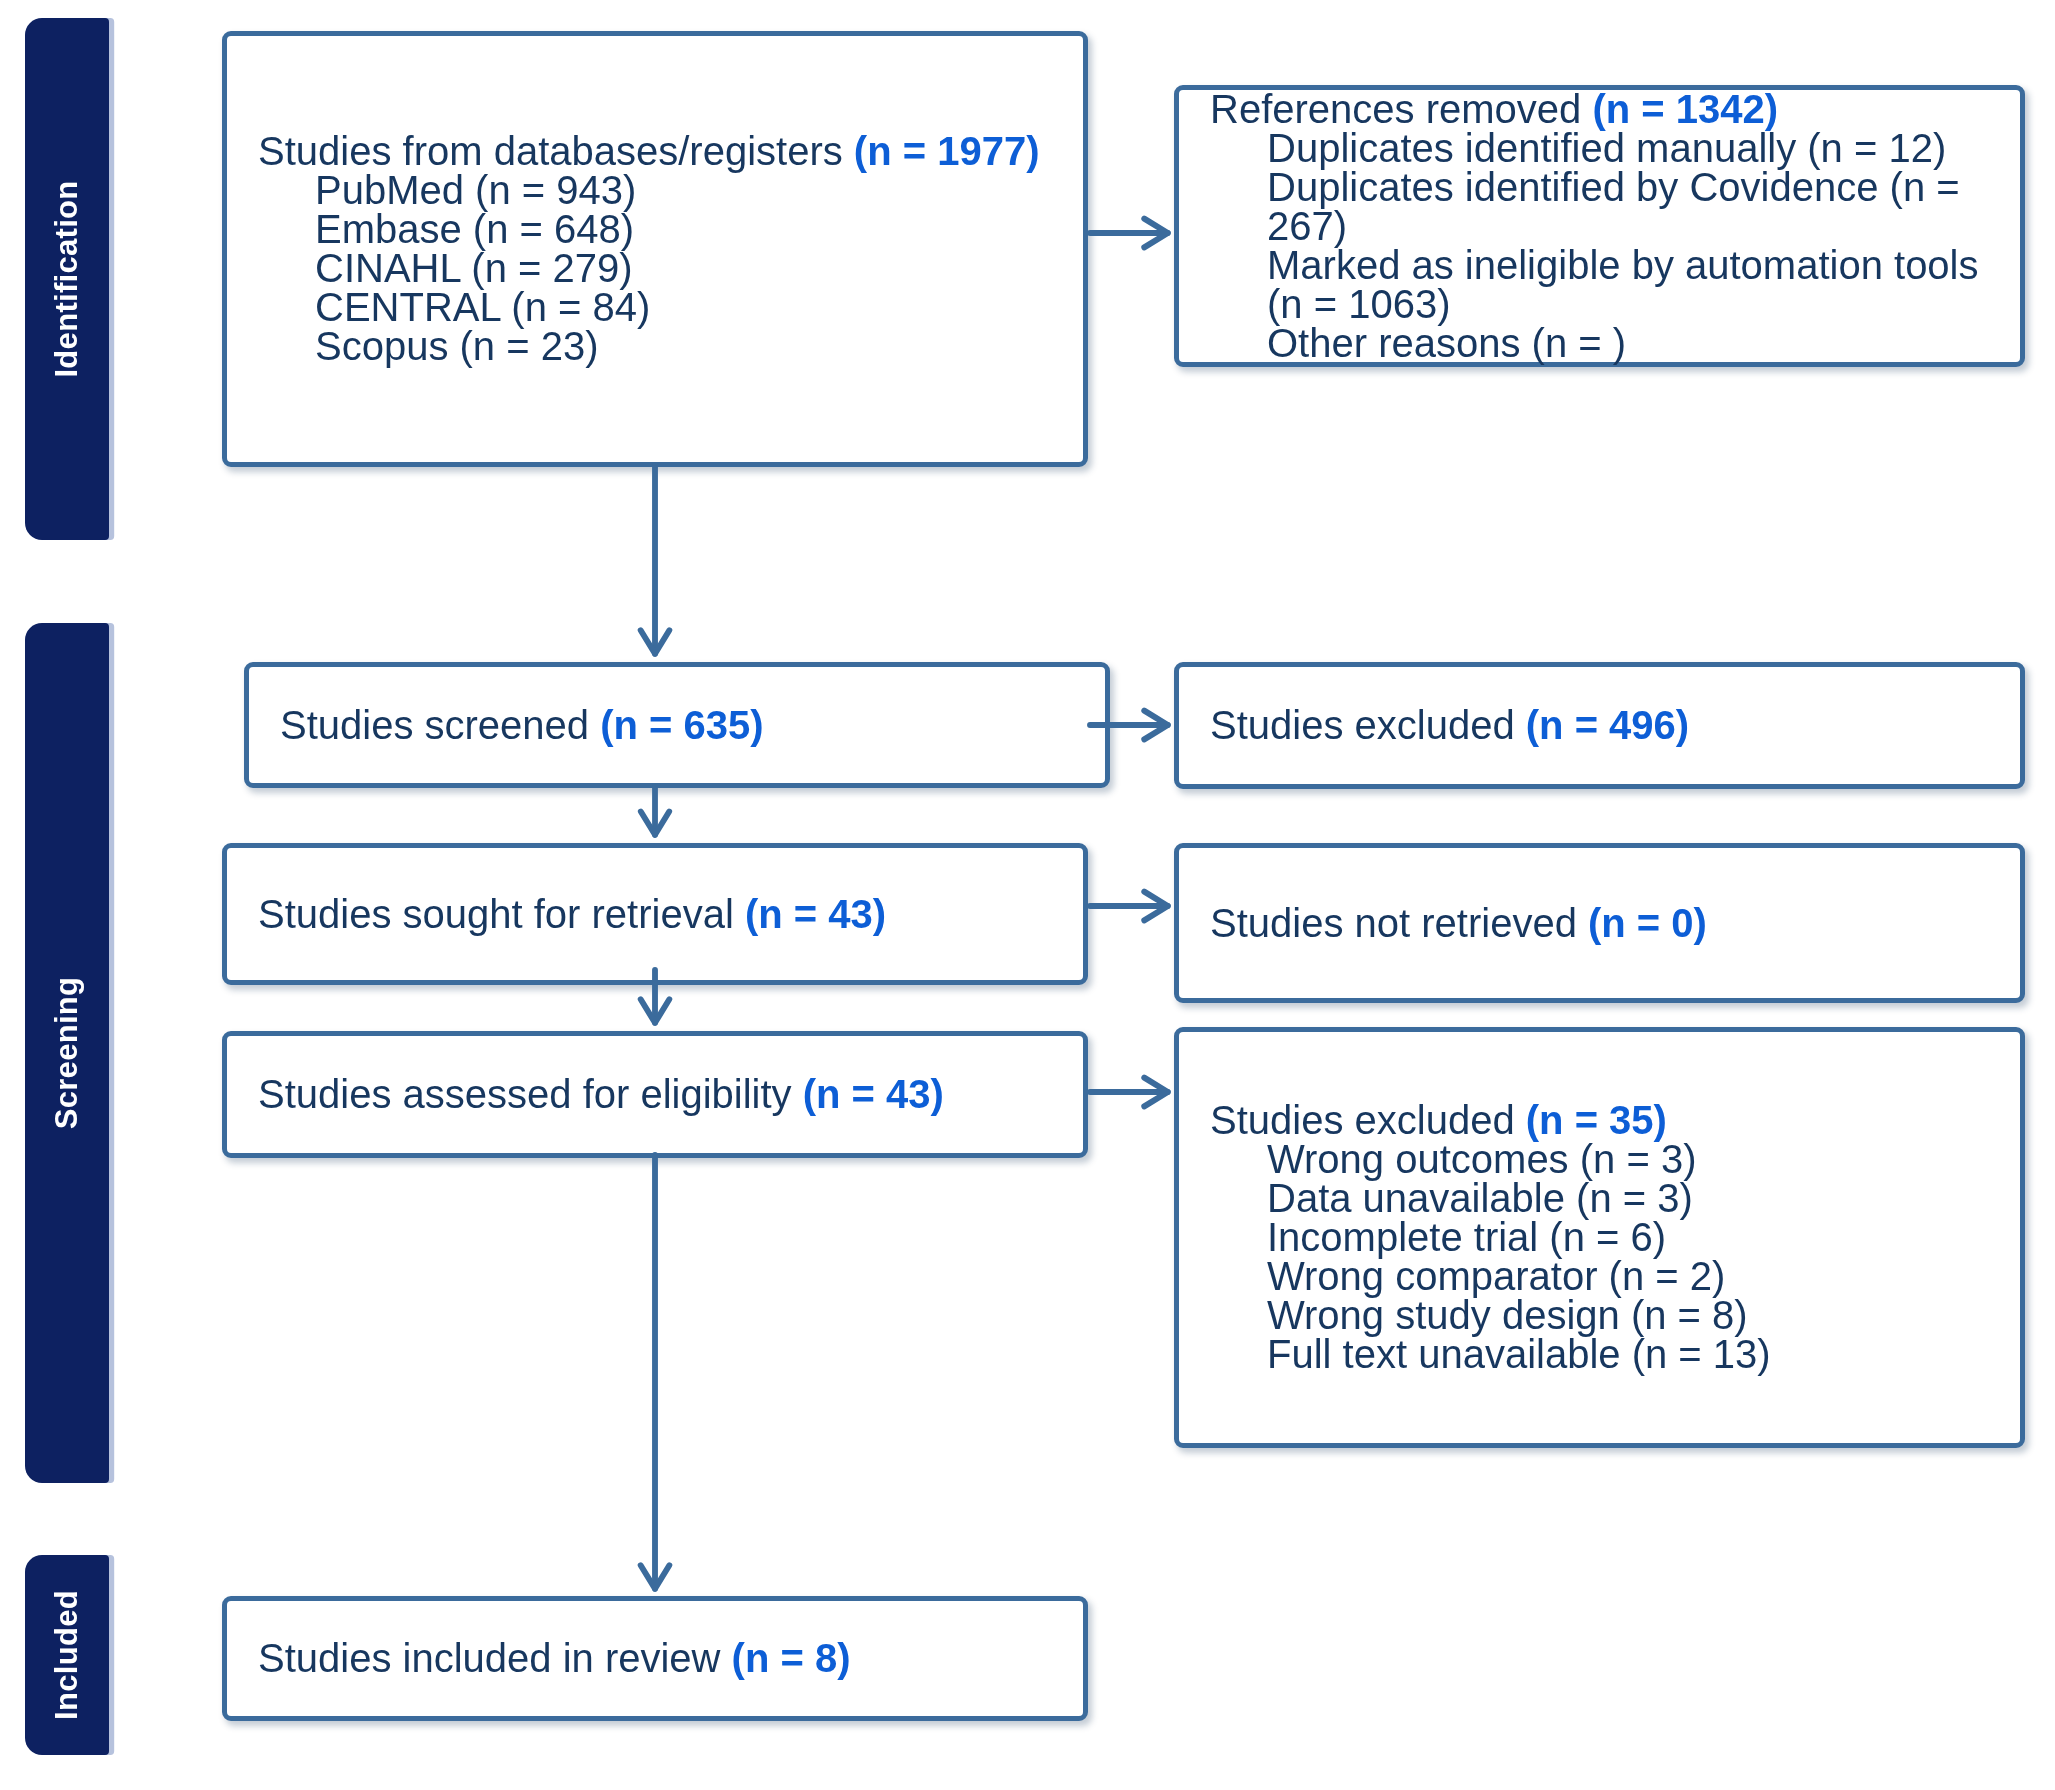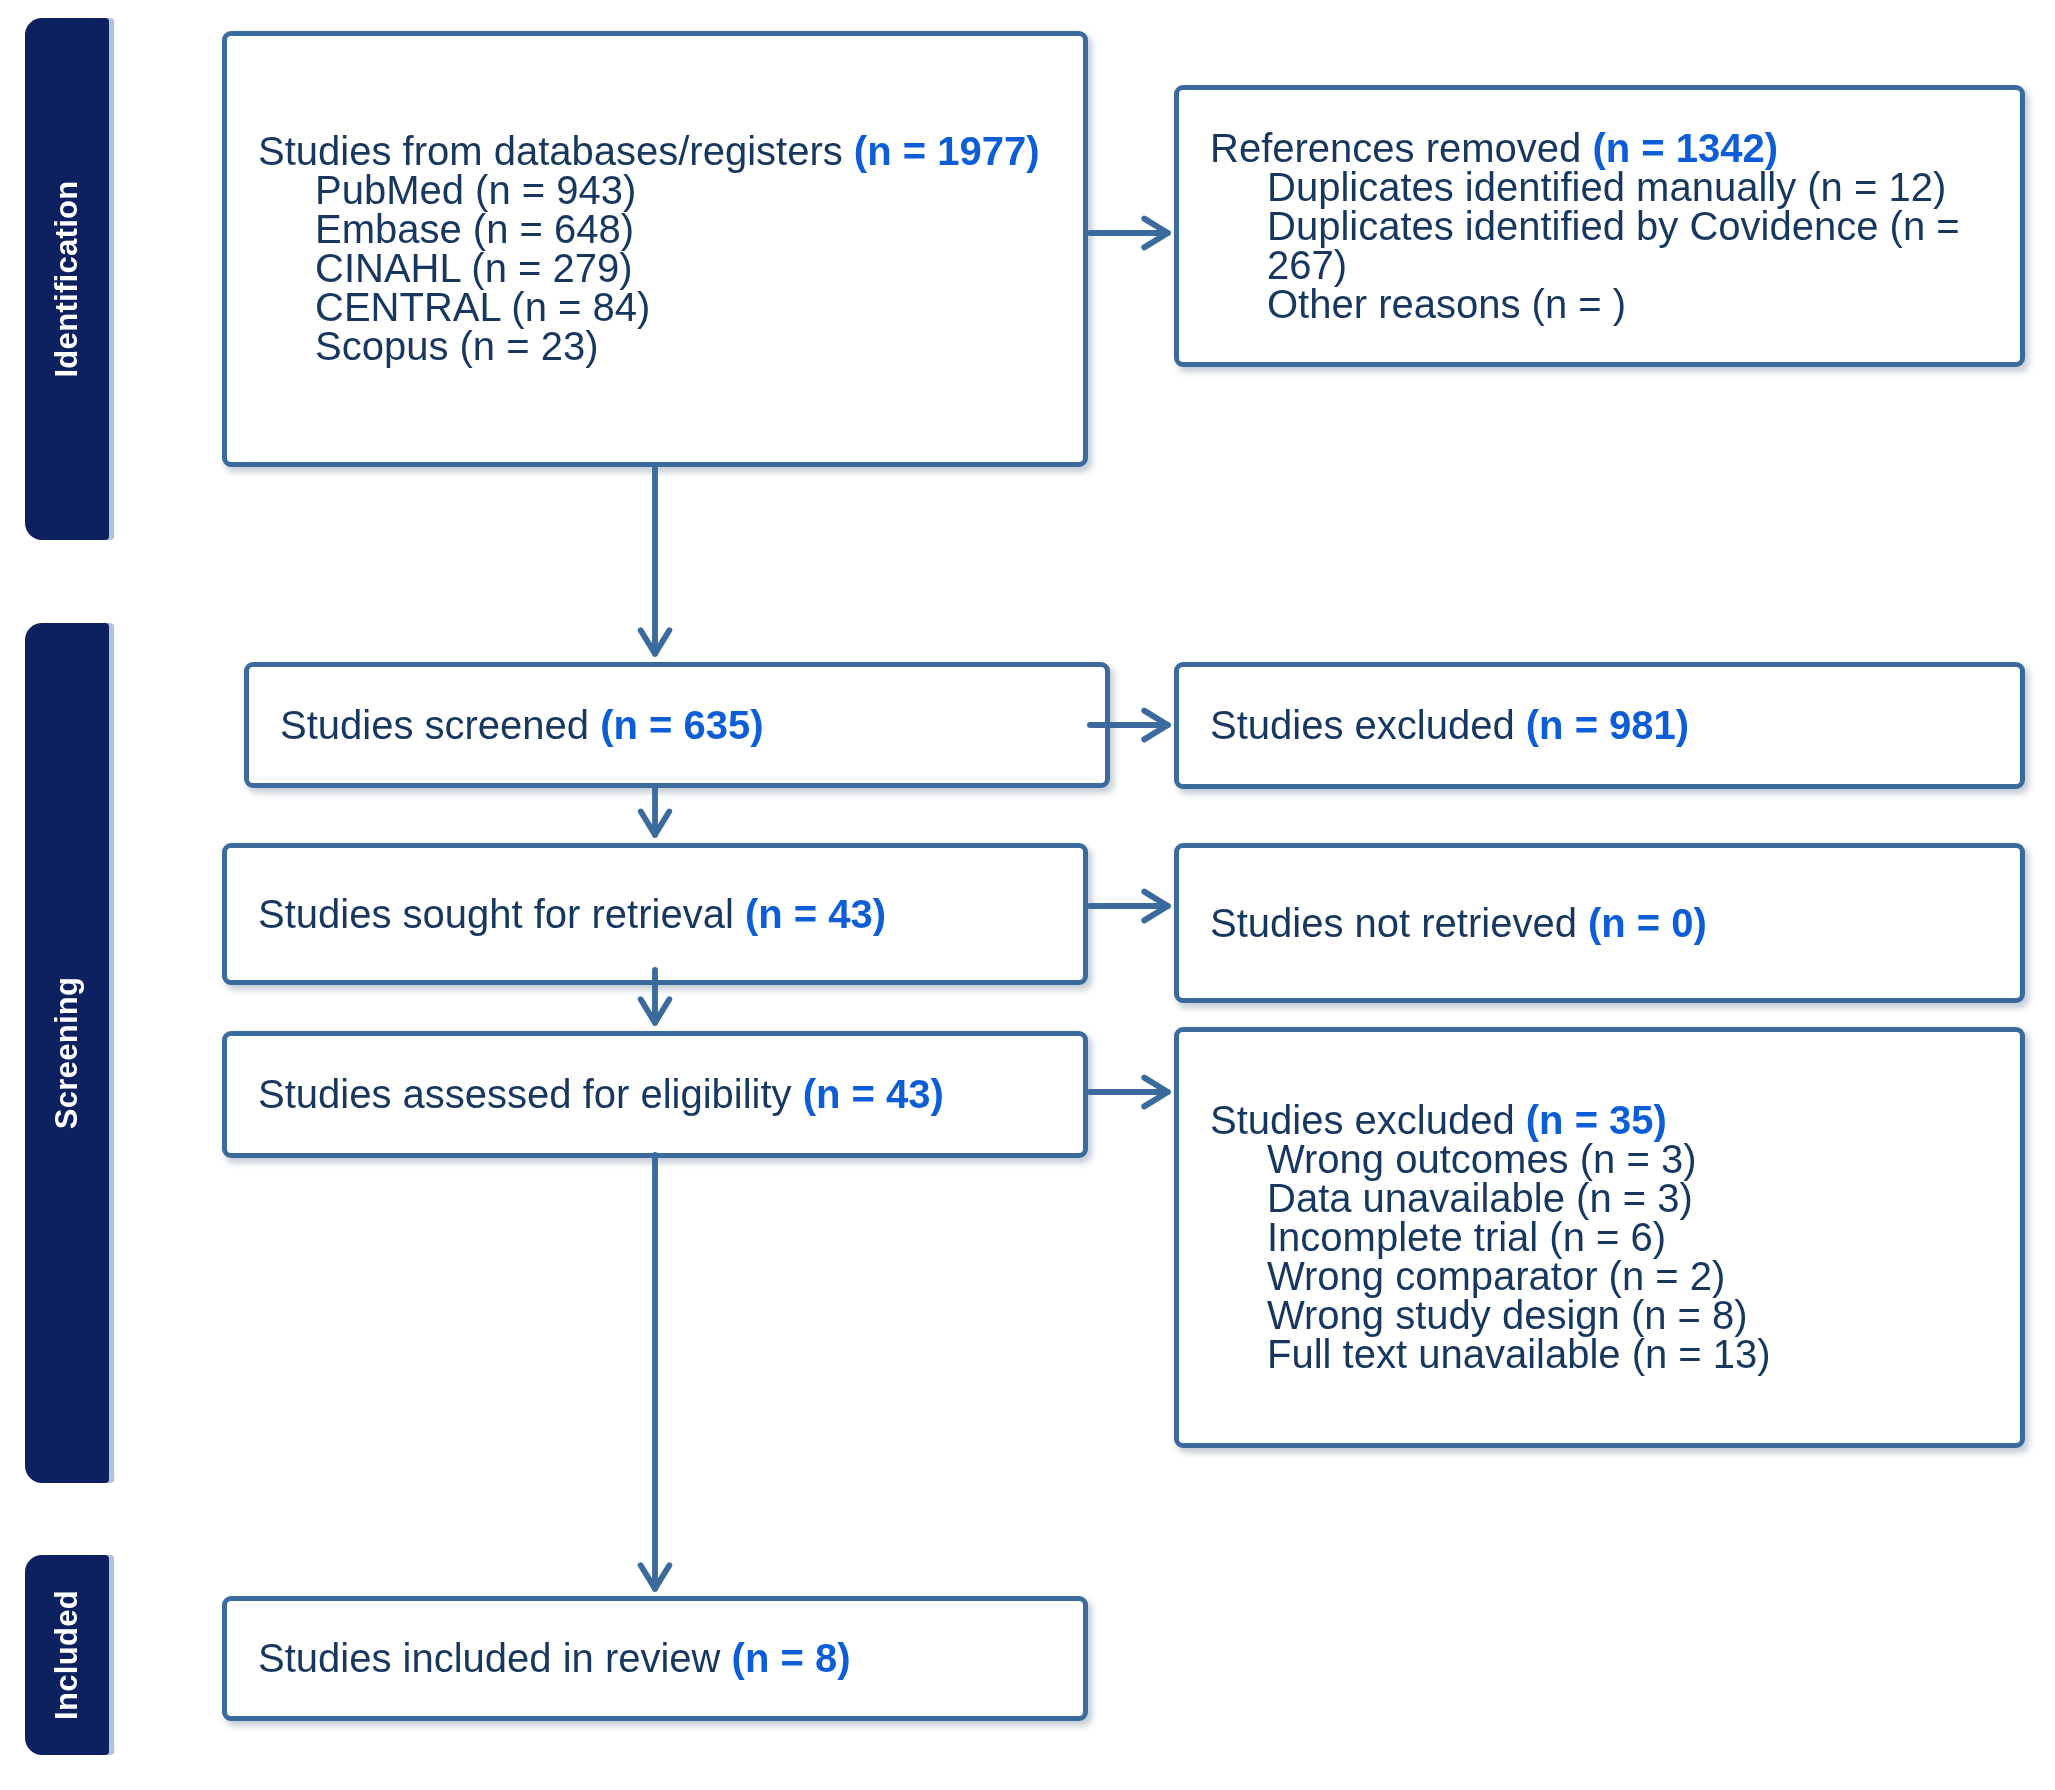--- a/index.html
+++ b/index.html
@@ -111,35 +111,36 @@
   </div>
 
   <div class="box box-references-removed">
     <div class="line">
       <span>References removed</span>
       <span class="count">(n = 1342)</span>
     </div>
     <div class="items">
       <div class="line">Duplicates identified manually (n = 12)</div>
       <div class="line">Duplicates identified by Covidence (n = 267)</div>
+      <div class="line">Marked as ineligible by automation tools (n = 1063)</div>
       <div class="line">Other reasons (n = )</div>
     </div>
   </div>
 
   <div class="box box-screened">
     <div class="line">
       <span>Studies screened</span>
       <span class="count">(n = 635)</span>
     </div>
   </div>
 
   <div class="box box-excluded-screening">
     <div class="line">
       <span>Studies excluded</span>
-      <span class="count">(n = 981)</span>
+      <span class="count">(n = 496)</span>
     </div>
   </div>
 
   <div class="box box-sought">
     <div class="line">
       <span>Studies sought for retrieval</span>
       <span class="count">(n = 43)</span>
     </div>
   </div>
 

